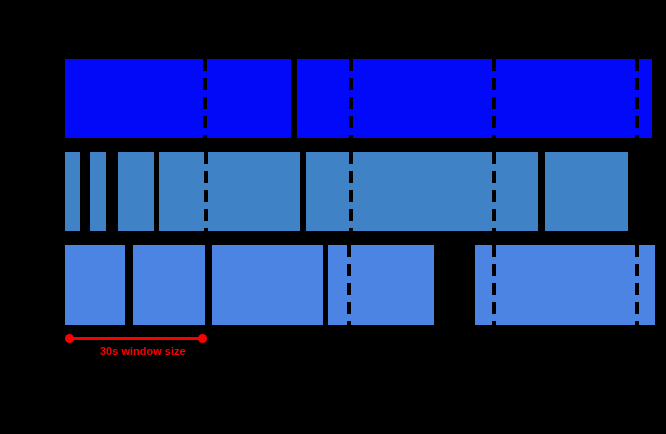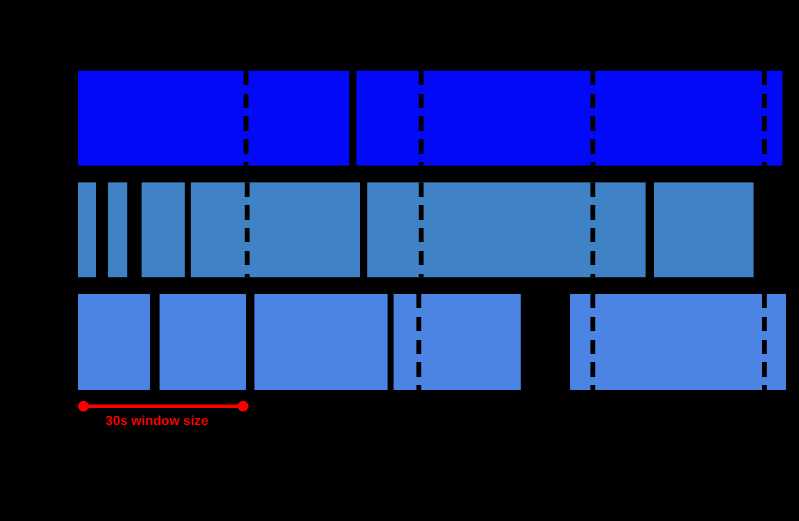--- a/index.html
+++ b/index.html
@@ -33,21 +33,21 @@
     position:absolute;
     top:-3px;
     width:9px; height:9px;
     border-radius:50%;
     background:#fa0000;
   }
   .dot-l{ left:-4px; }
   .dot-r{ right:-4px; }
   .ann-label{
     position:absolute;
-    left:88px; top:345px;
+    left:100px; top:345px;
     color:#fa0000;
     font-size:11px;
     font-weight:bold;
     white-space:nowrap;
   }
 </style>
 </head>
 <body>
 
 <div id="canvas">

